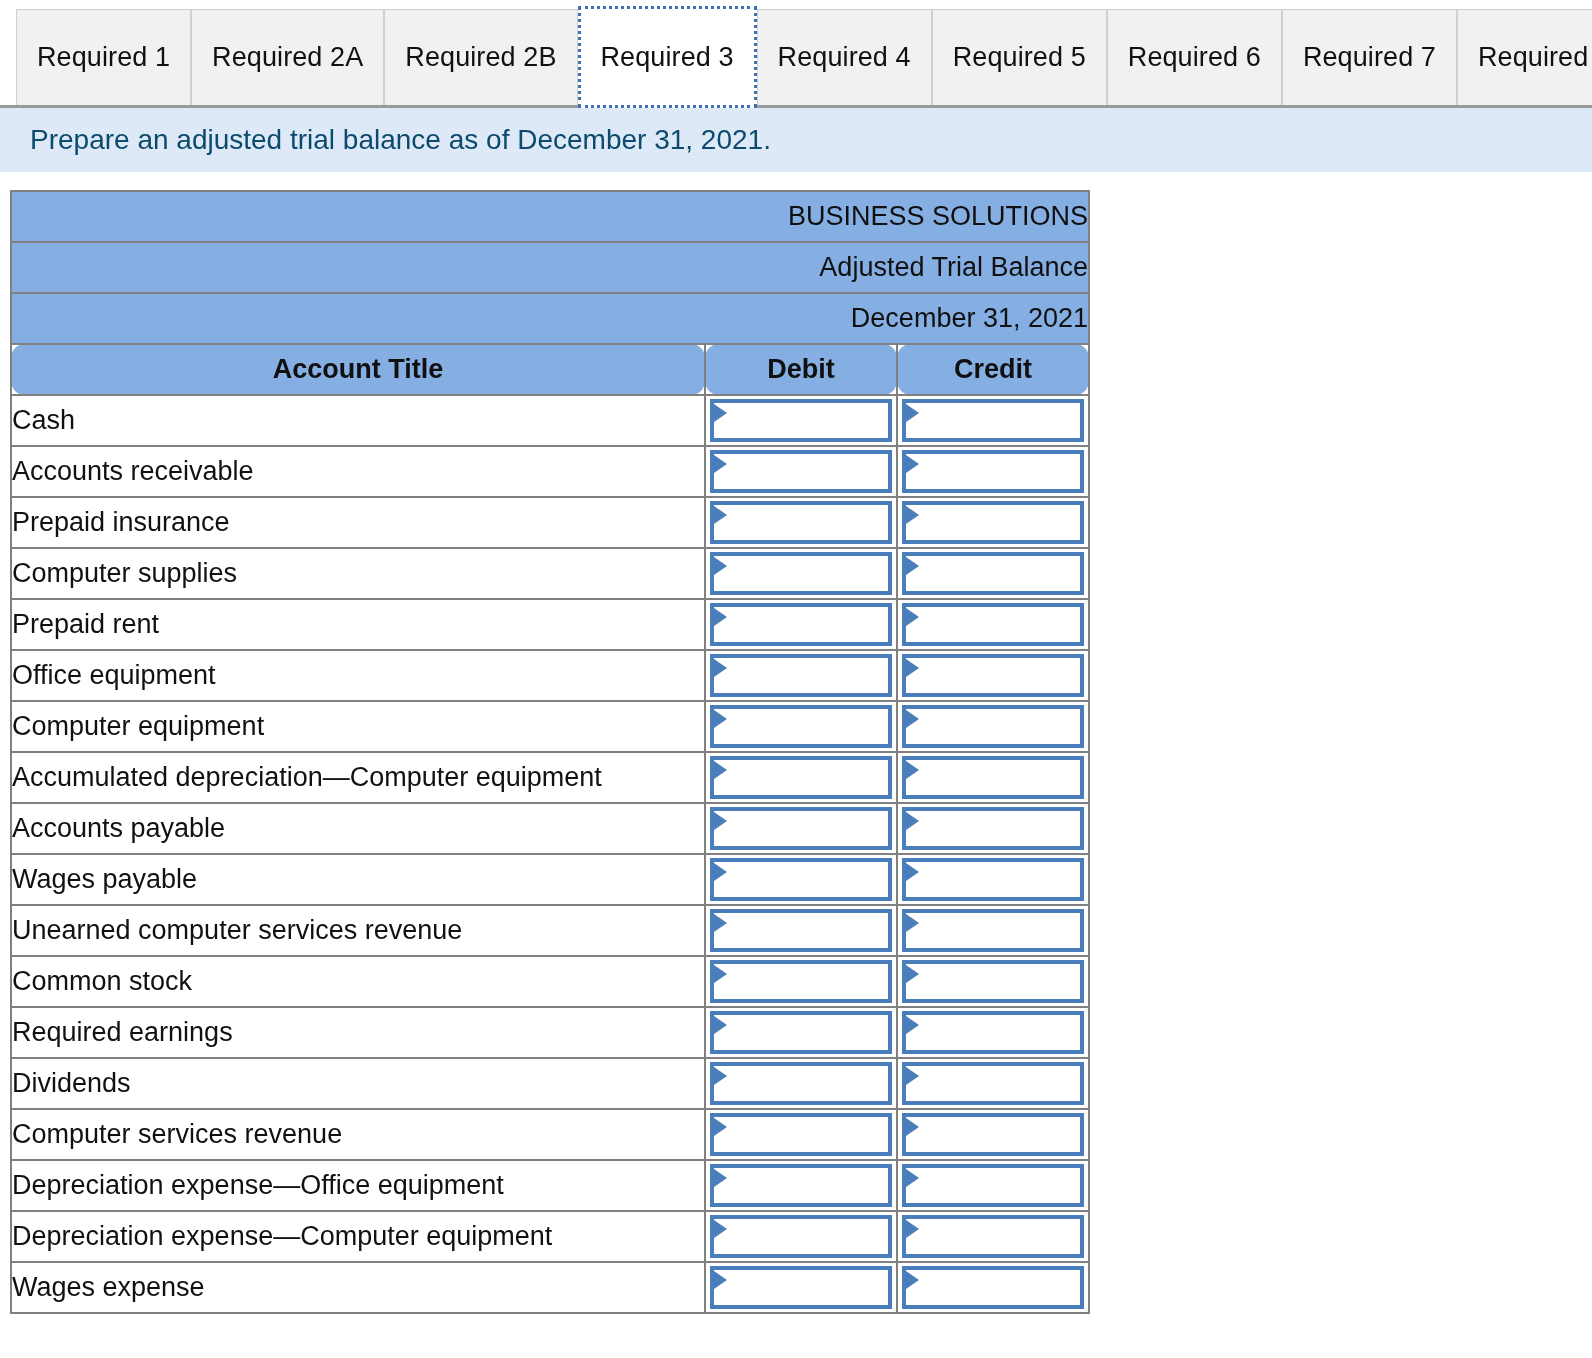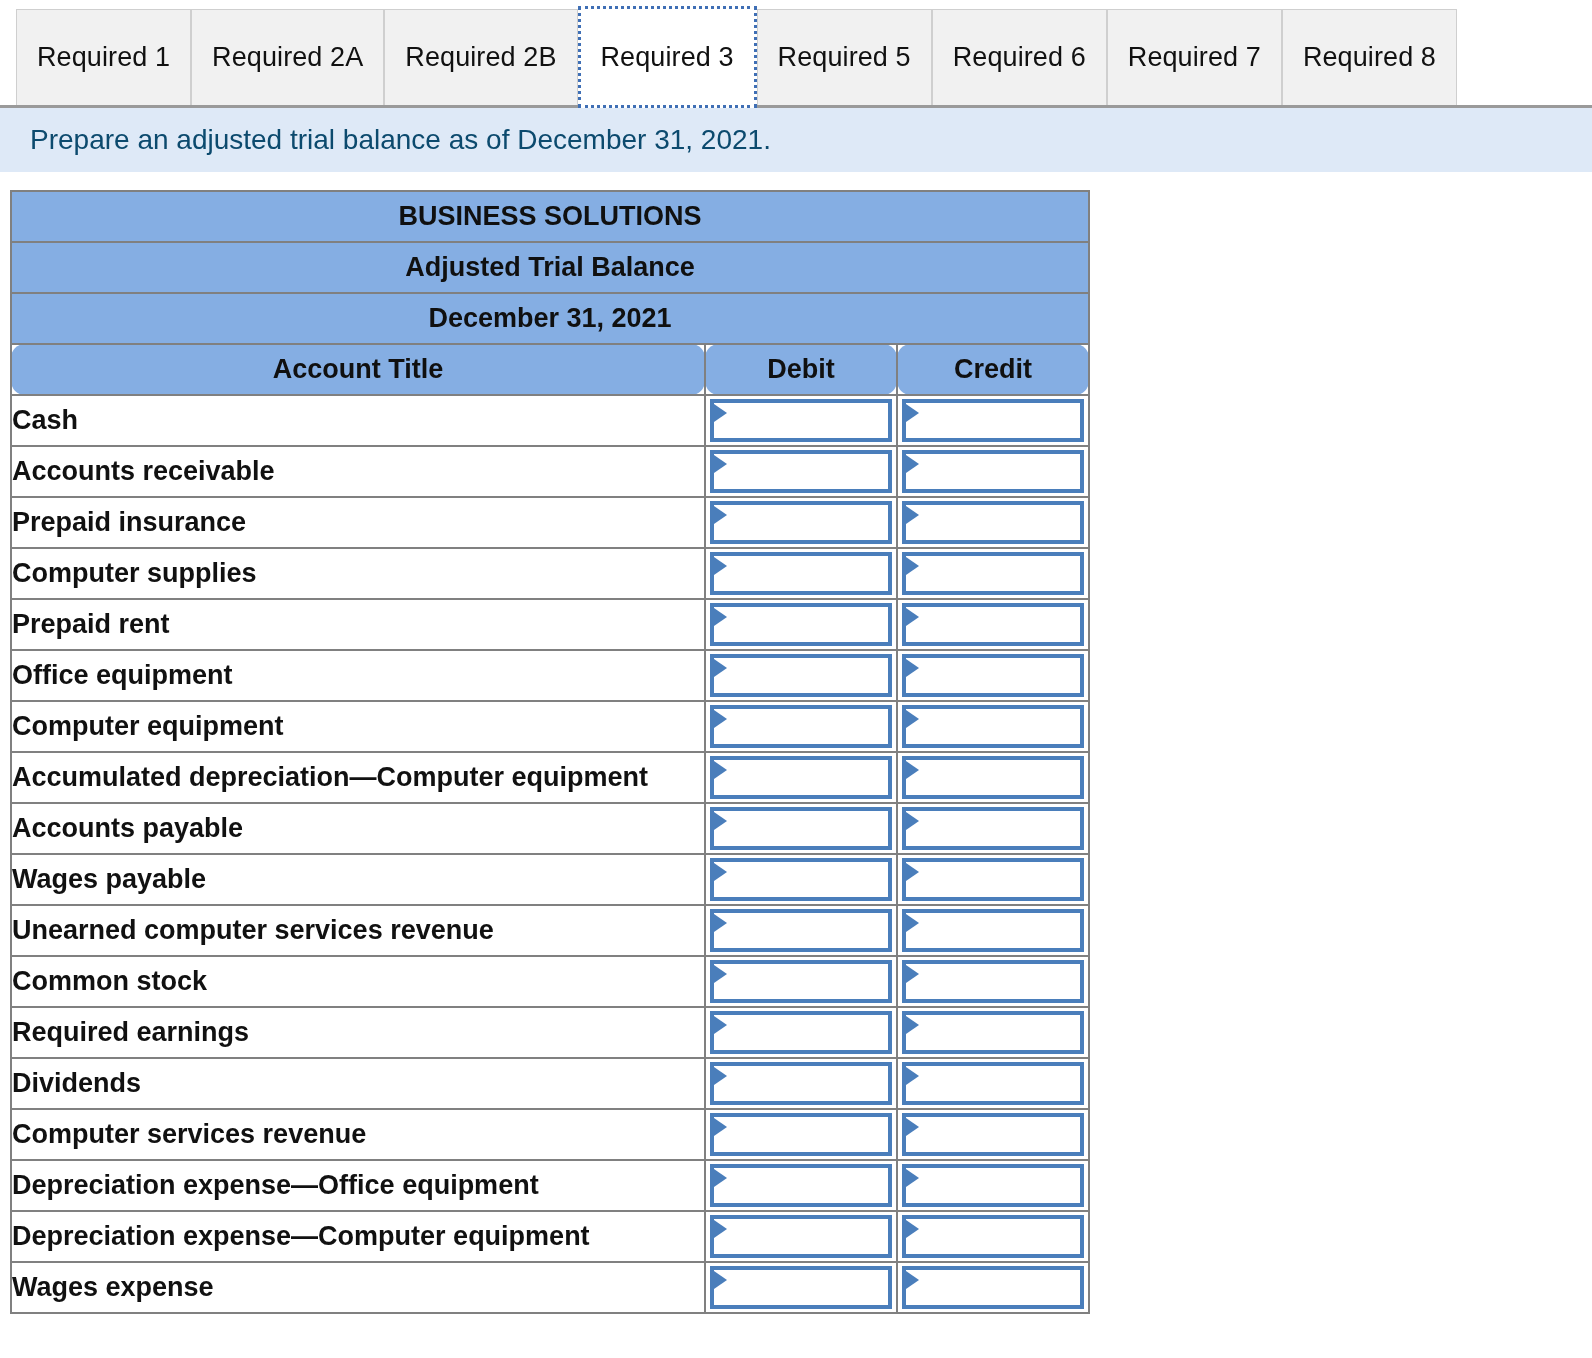--- a/index.html
+++ b/index.html
@@ -76,38 +76,37 @@
   }
   table.sheet td {
     border: 2px solid #808080;
     padding: 0;
     height: 49px;
     font-size: 27px;
     vertical-align: middle;
   }
   .title-row td {
     background: #85aee3;
-    text-align: center;
-    font-weight: bold;
+    text-align: right;
+    font-weight: normal;
     color: #101010;
     height: 49px;
   }
   .colhead td {
     background: #85aee3;
     text-align: center;
     font-weight: bold;
     color: #101010;
     border-radius: 14px;
   }
   .acct-cell {
     padding-left: 10px;
     color: #111111;
     white-space: nowrap;
     overflow: hidden;
-    font-weight: bold;
   }
 
   
   td.money {
     position: relative;
     padding: 0;
     background: #ffffff;
   }
   .inputbox {
     position: absolute;
@@ -143,20 +142,23 @@
       <span>Required 1</span>
     </div>
     <div class="tab">
       <span>Required 2A</span>
     </div>
     <div class="tab">
       <span>Required 2B</span>
     </div>
     <div class="tab active">
       <span>Required 3</span>
+    </div>
+    <div class="tab">
+      <span>Required 4</span>
     </div>
     <div class="tab">
       <span>Required 5</span>
     </div>
     <div class="tab">
       <span>Required 6</span>
     </div>
     <div class="tab">
       <span>Required 7</span>
     </div>

